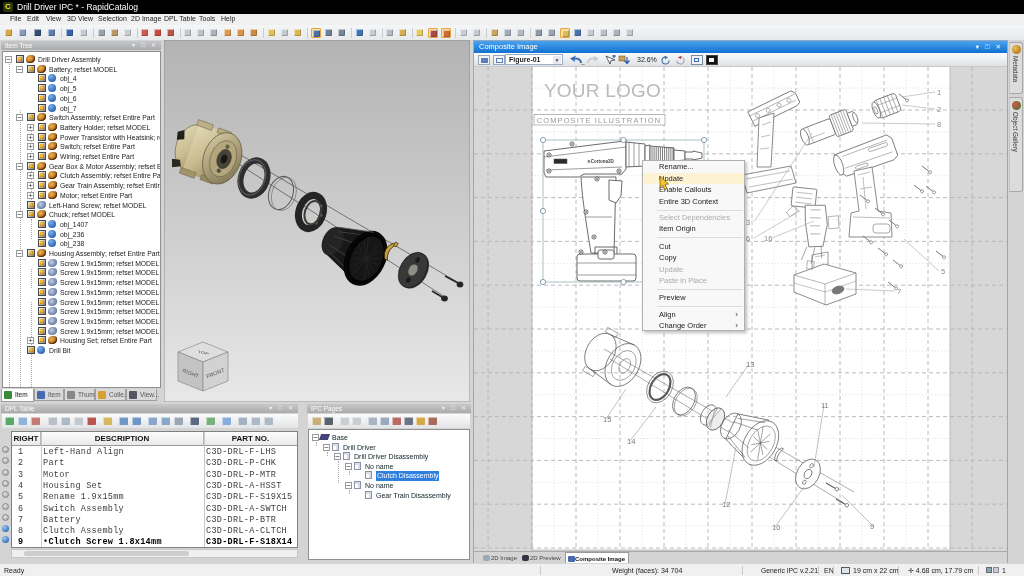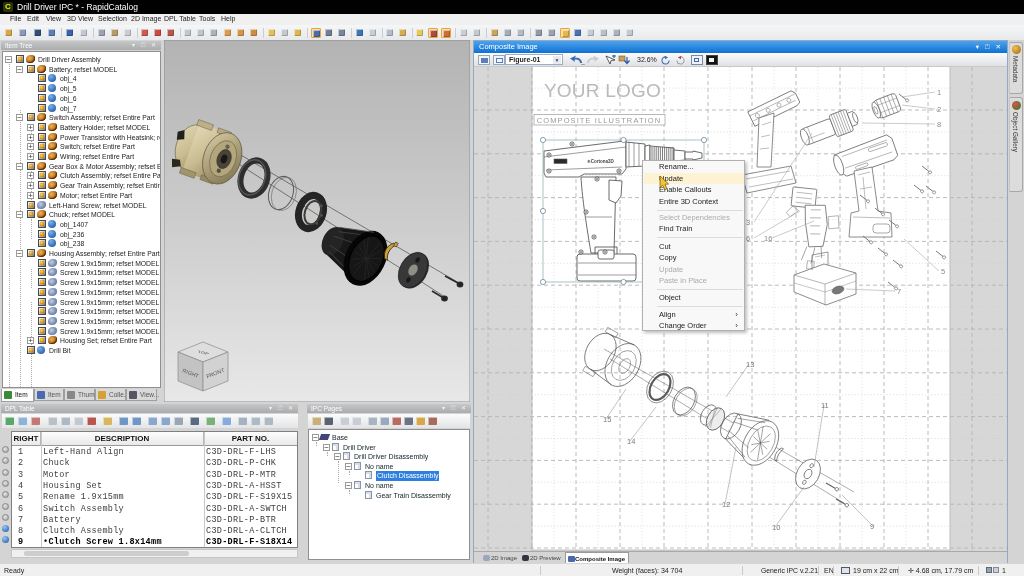--- a/index.html
+++ b/index.html
@@ -549,21 +549,21 @@
    <div class="dhead" style="left:192px;width:93px;border-right:none;">PART NO.</div>
    <div style="position:absolute;left:29px;top:0;width:1px;height:115px;background:#c8c8c8;"></div>
    <div style="position:absolute;left:192px;top:0;width:1px;height:115px;background:#c8c8c8;"></div>
    <div class="drow" style="left:0;top:15px;width:285px;">
         <span style="position:absolute;left:6px;">1</span>
         <span style="position:absolute;left:31px;">Left-Hand Align</span>
         <span style="position:absolute;left:194px;">C3D-DRL-F-LHS</span>
       </div>
       <div class="drow" style="left:0;top:26.3px;width:285px;">
         <span style="position:absolute;left:6px;">2</span>
-        <span style="position:absolute;left:31px;">Chuck</span>
+        <span style="position:absolute;left:31px;">Part</span>
         <span style="position:absolute;left:194px;">C3D-DRL-P-CHK</span>
       </div>
       <div class="drow" style="left:0;top:37.6px;width:285px;">
         <span style="position:absolute;left:6px;">3</span>
         <span style="position:absolute;left:31px;">Motor</span>
         <span style="position:absolute;left:194px;">C3D-DRL-P-MTR</span>
       </div>
       <div class="drow" style="left:0;top:48.900000000000006px;width:285px;">
         <span style="position:absolute;left:6px;">4</span>
         <span style="position:absolute;left:31px;">Housing Set</span>
@@ -1023,28 +1023,28 @@
    <div class="ctab sel" style="left:91px;width:64px;"><div style="position:absolute;left:2px;top:3px;width:7px;height:6px;background:#4a6ab0;border-radius:1px;"></div>Composite Image</div>
  </div>
 </div>
 <div class="abs" id="ctxmenu">
     <div class="mi" style="top:0px;">Rename...</div>
     <div class="mi" style="top:11.5px;background:#fdf3d2;">Update</div>
     <div class="mi" style="top:23px;">Enable Callouts</div>
     <div class="mi" style="top:34.5px;">Entire 3D Context</div>
     <div class="msep" style="top:48.5px;"></div>
     <div class="mi dis" style="top:50.5px;">Select Dependencies</div>
-    <div class="mi" style="top:62px;">Find Train</div>
+    <div class="mi" style="top:62px;">Item Origin</div>
     <div class="msep" style="top:76px;"></div>
     <div class="mi" style="top:79.5px;">Cut</div>
     <div class="mi" style="top:91px;">Copy</div>
     <div class="mi dis" style="top:102.5px;">Update</div>
     <div class="mi dis" style="top:114px;">Paste in Place</div>
     <div class="msep" style="top:128px;"></div>
-    <div class="mi" style="top:131px;">Object</div>
+    <div class="mi" style="top:131px;">Preview</div>
     <div class="msep" style="top:145px;"></div>
     <div class="mi" style="top:147.5px;">Align<span class="marr">›</span></div>
     <div class="mi" style="top:159px;">Change Order<span class="marr">›</span></div>
   </div>
 <svg style="position:absolute;left:658px;top:176px;" width="13" height="16" viewBox="0 0 14 18">
 <path d="M2 0 L2 13 L5 10.4 L7.2 15.5 L9.8 14.4 L7.6 9.4 L11.5 9 Z" fill="#f5c52e" stroke="#6a5210" stroke-width="0.8"></path>
   </svg>
 <div class="abs" id="righttabs">
  <div class="vtab" style="top:2px;height:52px;">
       <div style="position:absolute;left:2px;top:2px;width:9px;height:9px;border-radius:50%;background:radial-gradient(circle at 35% 35%,#f0c050,#a06010);"></div>

